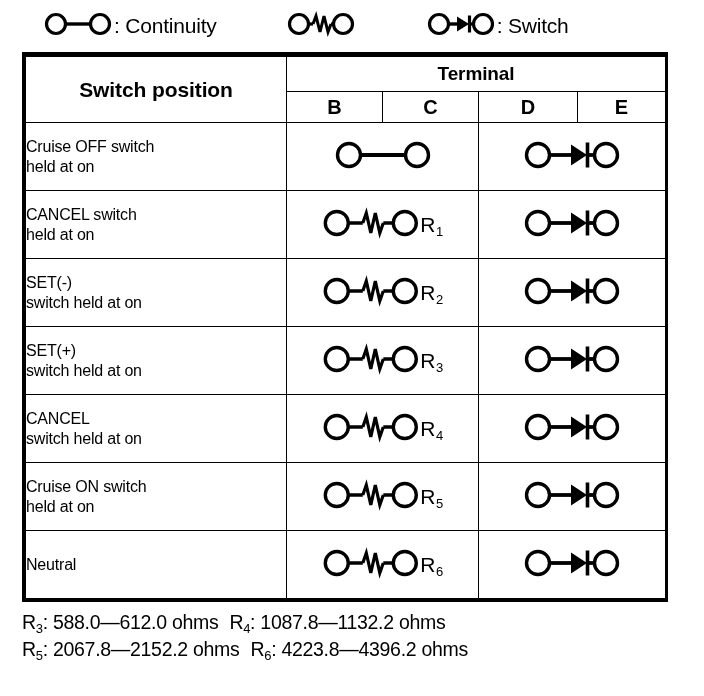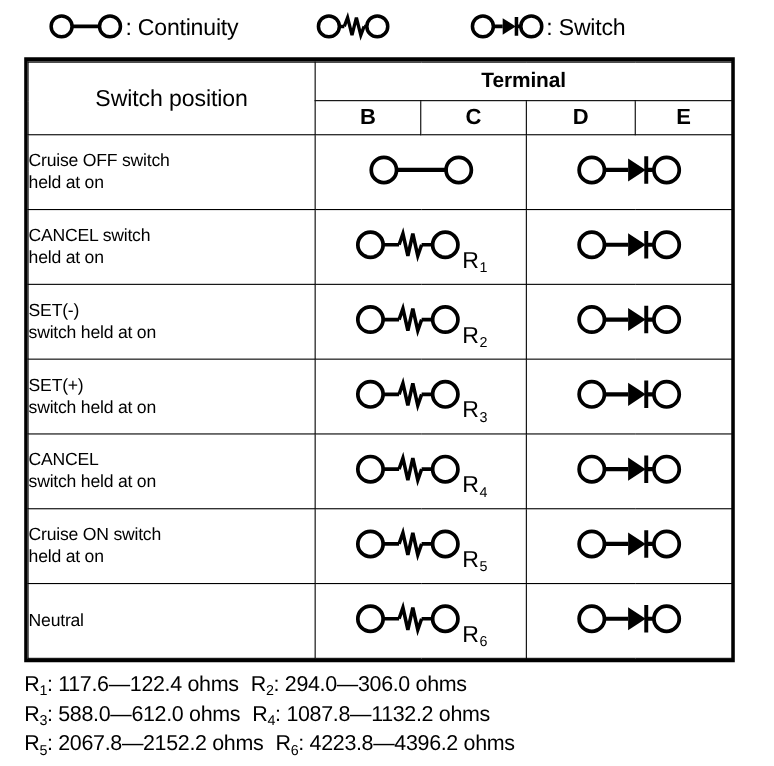--- a/index.html
+++ b/index.html
@@ -53,21 +53,21 @@
     width: 100%;
     table-layout: fixed;
   }
   table.matrix td, table.matrix th {
     border: 1px solid #000;
     padding: 0;
     vertical-align: middle;
   }
   table.matrix th.hdr-switch {
     font-size: 21px;
-    font-weight: normal;
+    font-weight: bold;
     text-align: center;
     height: 64px;
     letter-spacing: -0.1px;
   }
   table.matrix th.hdr-terminal {
     font-size: 19px;
     font-weight: bold;
     text-align: center;
     height: 34px;
     letter-spacing: -0.1px;
@@ -97,21 +97,21 @@
     position: relative;
     padding: 0;
     height: 67px;
   }
   td.span-cell .symbol-box {
     position: absolute;
     top: 50%;
     left: 50%;
     transform: translate(-50%, -50%);
     display: flex;
-    align-items: flex-end;
+    align-items: center;
   }
   .rlabel {
     font-size: 21px;
     margin-left: 2px;
     line-height: 1;
     white-space: nowrap;
   }
   .rlabel sub {
     font-size: 13px;
     vertical-align: baseline;
@@ -387,16 +387,15 @@
                   <line x1="63.5" y1="20" x2="70.5" y2="20" stroke="#000" stroke-width="3.8"></line>
                 </svg></span>
             </div>
           </td>
         </tr>
       </tbody>
   </table>
 </div>
 
 <div class="footnotes" id="footnotes">
-    <div class="footnote-line"><span class="fn">R<sub>1</sub>: 117.6—122.4 ohms</span><span class="fn">R<sub>2</sub>: 294.0—306.0 ohms</span></div>
     <div class="footnote-line"><span class="fn">R<sub>3</sub>: 588.0—612.0 ohms</span><span class="fn">R<sub>4</sub>: 1087.8—1132.2 ohms</span></div>
     <div class="footnote-line"><span class="fn">R<sub>5</sub>: 2067.8—2152.2 ohms</span><span class="fn">R<sub>6</sub>: 4223.8—4396.2 ohms</span></div>
   </div>
 
 </body></html>

